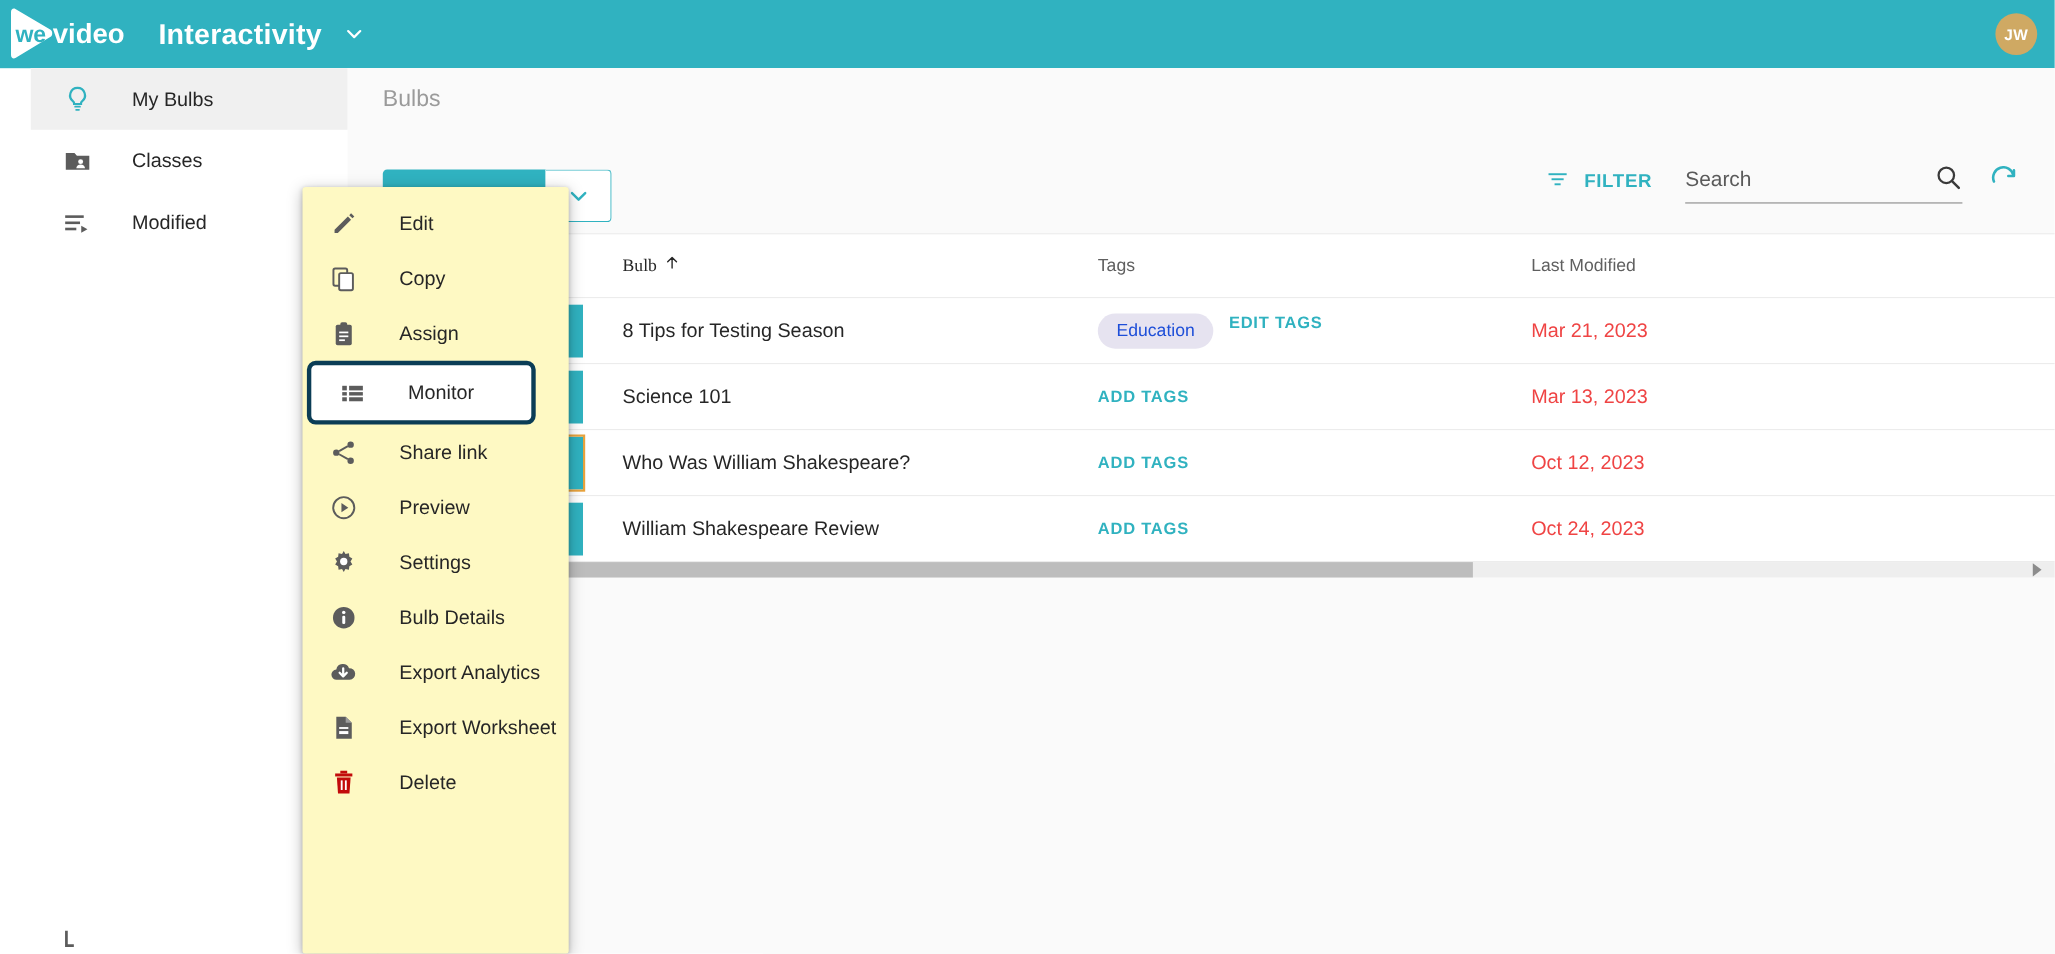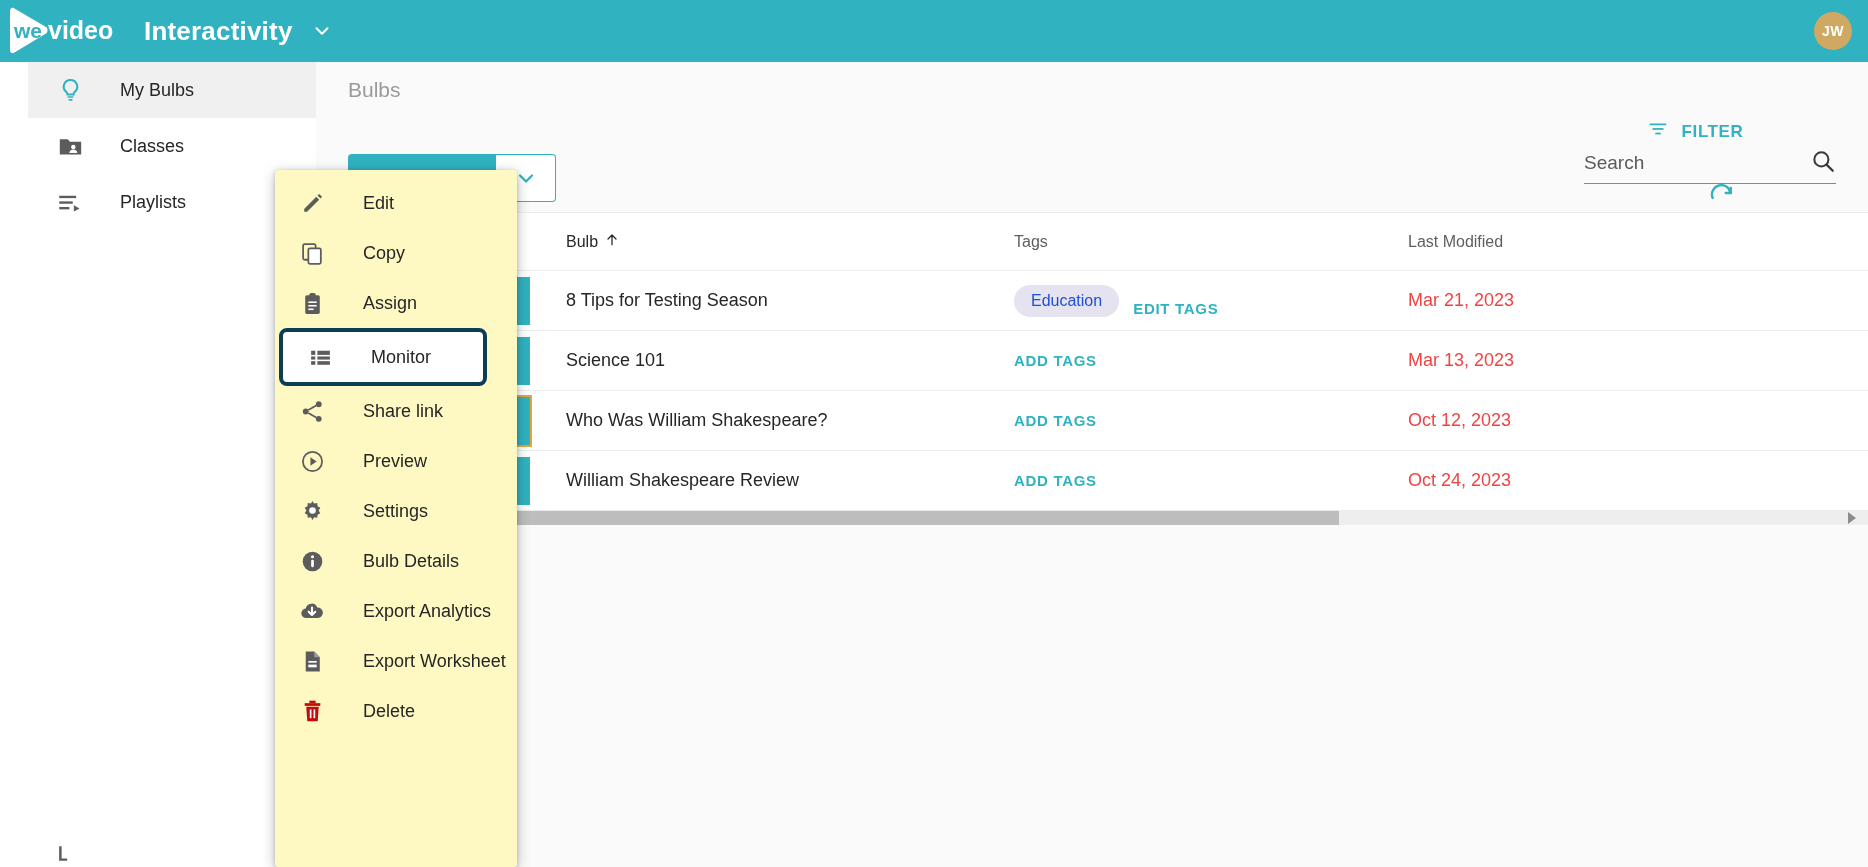--- a/index.html
+++ b/index.html
@@ -73,21 +73,21 @@
     padding: 0 26px; border-radius: 4px 0 0 4px; cursor: pointer;
     display: flex; align-items: center;
   }
   .newbulb-caret {
     background: #ffffff; border: 1px solid #30b2c0; border-left: none;
     border-radius: 0 4px 4px 0; width: 60px;
     display: flex; align-items: center; justify-content: center; cursor: pointer;
   }
   .toolbar-right {
     position: absolute; right: 32px; top: 0; height: 94px;
-    display: flex; align-items: center; gap: 0px; flex-direction: column;
+    display: flex; align-items: center; gap: 0px;
   }
   .filter-btn {
     display: flex; align-items: center; gap: 13px; cursor: pointer;
     color: #30b2c0; font-size: 17px; font-weight: bold; letter-spacing: .6px;
     margin-right: 30px;
   }
   .search-box {
     width: 252px; border-bottom: 1px solid #888; height: 40px;
     display: flex; align-items: center; justify-content: space-between;
     padding-bottom: 2px;
@@ -106,24 +106,24 @@
     background: #ffffff; border-top: 1px solid #ececec;
   }
   .trow {
     display: flex; align-items: center; height: 60px;
     border-bottom: 1px solid #ececec;
   }
   .trow.header { height: 58px; }
   .c-check { width: 36px; min-width: 36px; }
   .c-thumb { width: 214px; min-width: 214px; display: flex; align-items: center; padding-left: 102px;}
   .c-name  { width: 432px; min-width: 432px; font-size: 18px; color: #262626; }
-  .c-tags  { width: 320px; min-width: 320px; display: flex; align-items: flex-end; gap: 14px; margin-left: 16px; }
+  .c-tags  { width: 320px; min-width: 320px; display: flex; align-items: flex-start; gap: 14px; }
   .c-date  { width: 300px; min-width: 300px; font-size: 18px; color: #ef4444; padding-left: 74px;}
   .th { font-size: 16px; color: #5f5f5f; }
-  .th-sort { display: inline-flex; align-items: center; gap: 6px; color:#262626; }
+  .th-sort { display: inline-flex; align-items: center; gap: 6px; color:#262626;font-family:Liberation Serif, serif; }
 
   .thumb {
     width: 76px; height: 48px; background: #30b2c0;
     display: flex; align-items: center; justify-content: center;
   }
   .thumb.sel { outline: 2px solid #e8a33d; }
   .chip {
     background: #e6e3f0; color: #1d4ed8; font-size: 16px;
     border-radius: 16px; padding: 7px 17px;
   }
@@ -212,21 +212,21 @@
 
     <div class="side-item">
       <span class="side-ico">
         <svg width="27" height="27" viewBox="0 0 24 24">
           <rect x="2" y="6" width="15" height="2.1" fill="#5c5c5c"></rect>
           <rect x="2" y="11" width="12" height="2.1" fill="#5c5c5c"></rect>
           <rect x="2" y="16" width="9" height="2.1" fill="#5c5c5c"></rect>
           <path d="M15 14.5l5 2.8-5 2.8z" fill="#5c5c5c"></path>
         </svg>
       </span>
-      <span class="side-label">Playlists</span>
+      <span class="side-label">Modified</span>
     </div>
 
     <div class="side-bottom">
       <span class="side-ico">
         <svg width="27" height="27" viewBox="0 0 24 24">
           <path d="M3 9v12h6" fill="none" stroke="#5c5c5c" stroke-width="2.2"></path>
         </svg>
       </span>
     </div>
   </div>

